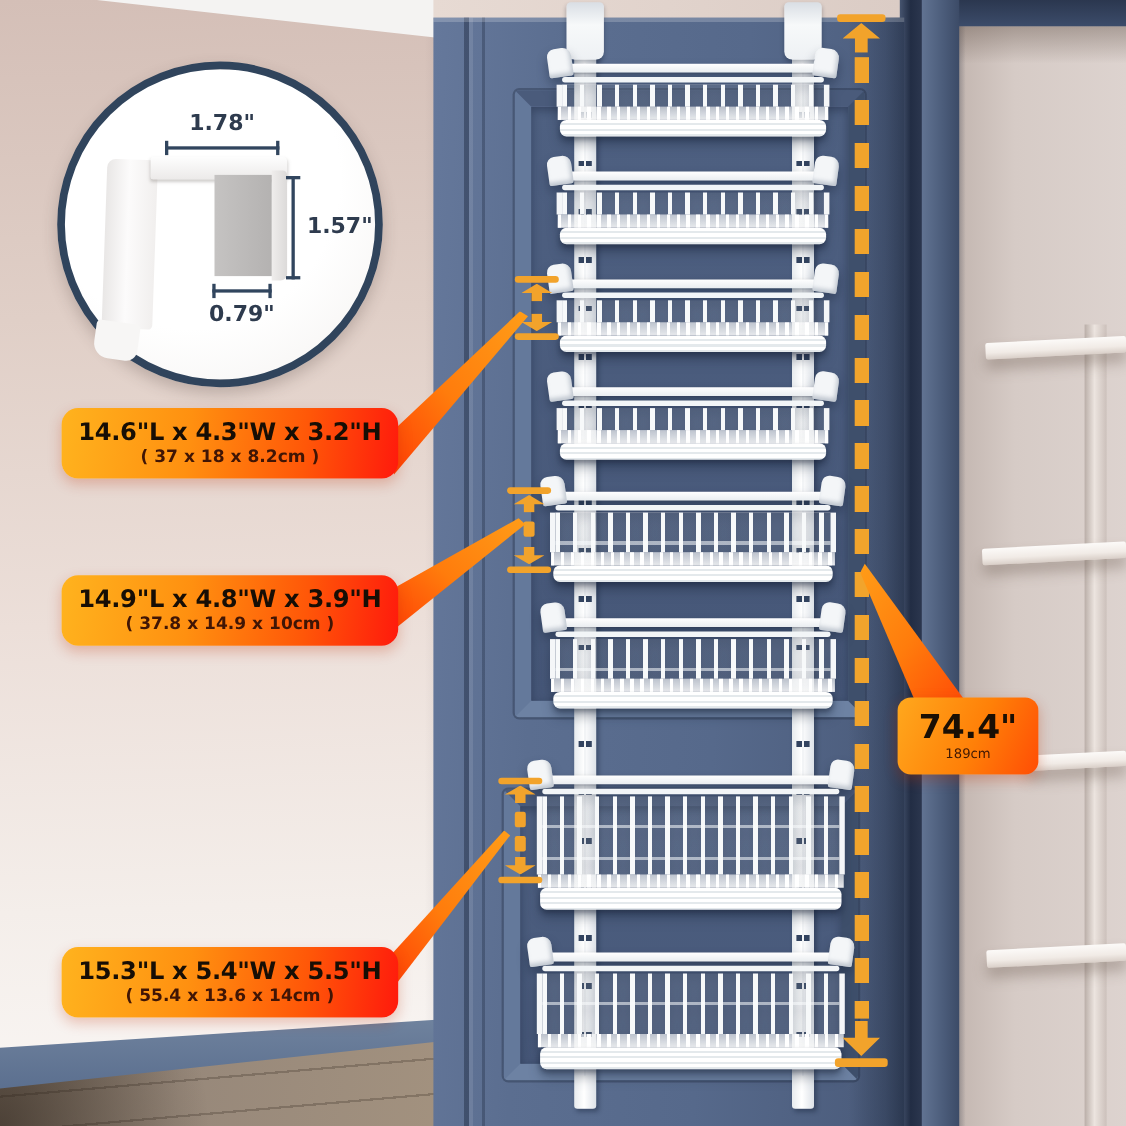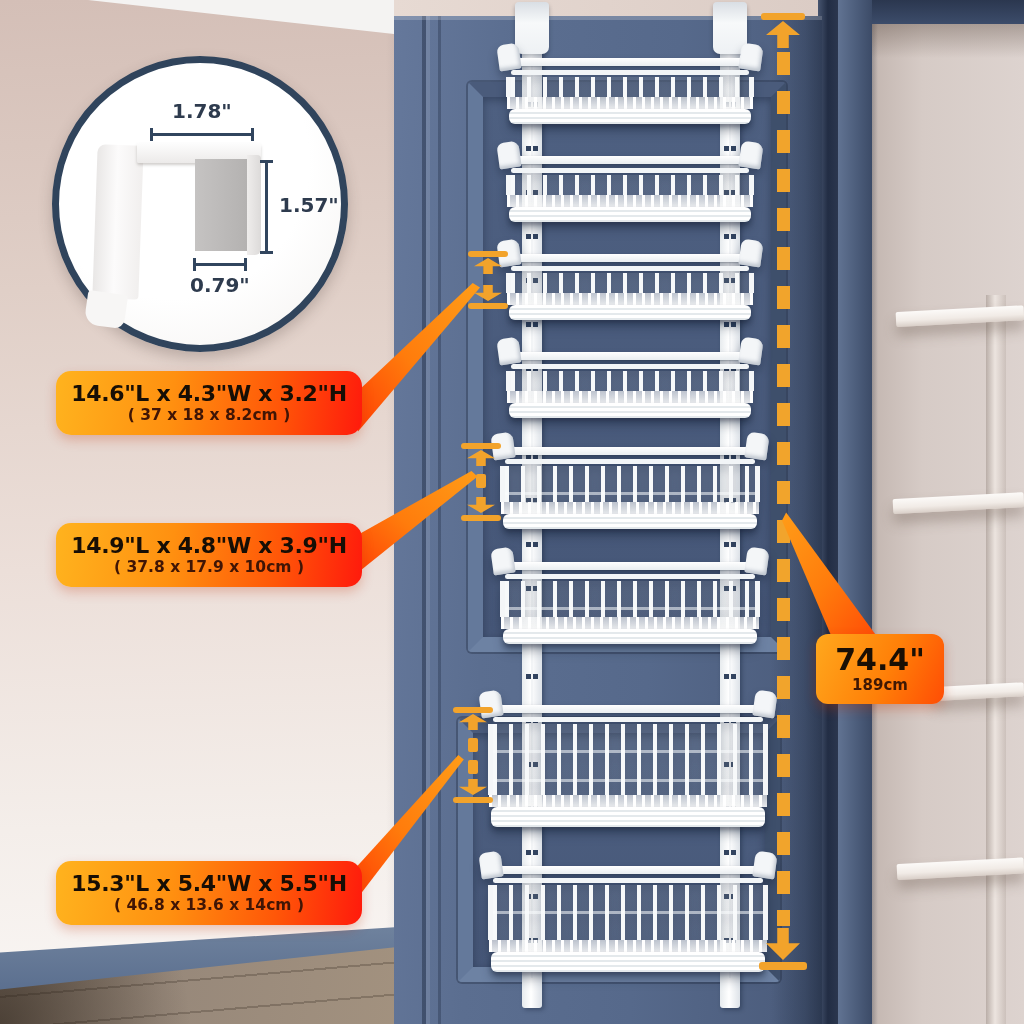--- a/index.html
+++ b/index.html
@@ -114,21 +114,21 @@
     display:flex;flex-direction:column;align-items:center;justify-content:center;
     background:linear-gradient(97deg,#ffb31e 0%,#ff9010 38%,#ff5708 72%,#ff1a0c 100%);
     box-shadow:0 5px 12px rgba(190,45,0,.25);}
   .dim-label .l1{font-size:22px;font-weight:800;color:#170e05;letter-spacing:-.3px;white-space:nowrap;line-height:1.15;}
   .dim-label .l2{font-size:15.5px;font-weight:700;color:#401505;white-space:nowrap;line-height:1.2;}
   .total-label{position:absolute;left:816px;top:634px;width:128px;height:70px;border-radius:12px;z-index:9;
     display:flex;flex-direction:column;align-items:center;justify-content:center;
     background:linear-gradient(115deg,#ffa81d 0%,#ff8008 55%,#ff4d05 100%);
     box-shadow:0 5px 12px rgba(190,45,0,.3);}
   .total-label .l1{font-size:30px;font-weight:800;color:#1a0f04;line-height:1.05;}
-  .total-label .l2{font-size:15px;font-weight:700;color:#3f1804;line-height:1.2;}
+  .total-label .l2{font-size:12px;font-weight:400;color:#3f1804;line-height:1.2;}
   
   .inset{position:absolute;left:52px;top:56px;width:296px;height:296px;border-radius:50%;z-index:10;
     background:radial-gradient(circle at 40% 35%,#ffffff 55%,#f3f1ef 100%);
     border:7px solid #30445c;box-shadow:0 6px 14px rgba(70,55,50,.25);}
   .hook-leg{position:absolute;left:36px;top:82px;width:46px;height:154px;
     background:linear-gradient(90deg,#e9e7e6,#fcfbfb 45%,#f1efee);
     border-radius:8px 3px 4px 4px;transform:rotate(2deg);}
   .hook-leg::after{content:"";position:absolute;left:-6px;bottom:-28px;width:40px;height:34px;
     background:#f7f6f5;border-radius:4px 4px 10px 14px;transform:rotate(6deg);}
   .hook-arm{position:absolute;left:78px;top:80px;width:124px;height:20px;
@@ -281,25 +281,25 @@
   <div class="beam to-tr" style="left:358px;top:470px;width:122px;height:108px;clip-path:polygon(0 60%,0 95%,98% 6%,93% 1%);"></div>
   <div class="beam to-tr" style="left:356px;top:755px;width:110px;height:148px;clip-path:polygon(0 76%,0 98%,98% 3%,93% 0);"></div>
   <div class="beam to-br" style="left:782px;top:510px;width:104px;height:130px;clip-path:polygon(4% 2%,0 8%,48% 98%,92% 98%);"></div>
 
   <div class="dim-label" style="top:371px;">
     <div class="l1">14.6"L x 4.3"W x 3.2"H</div>
     <div class="l2">( 37 x 18 x 8.2cm )</div>
   </div>
   <div class="dim-label" style="top:523px;">
     <div class="l1">14.9"L x 4.8"W x 3.9"H</div>
-    <div class="l2">( 37.8 x 17.9 x 10cm )</div>
+    <div class="l2">( 37.8 x 14.9 x 10cm )</div>
   </div>
   <div class="dim-label" style="top:861px;">
     <div class="l1">15.3"L x 5.4"W x 5.5"H</div>
-    <div class="l2">( 46.8 x 13.6 x 14cm )</div>
+    <div class="l2">( 55.4 x 13.6 x 14cm )</div>
   </div>
   <div class="total-label">
     <div class="l1">74.4"</div>
     <div class="l2">189cm</div>
   </div>
 
   <div class="inset">
     <div class="hook-leg"></div>
     <div class="hook-arm"></div>
     <div class="hook-back"></div>

